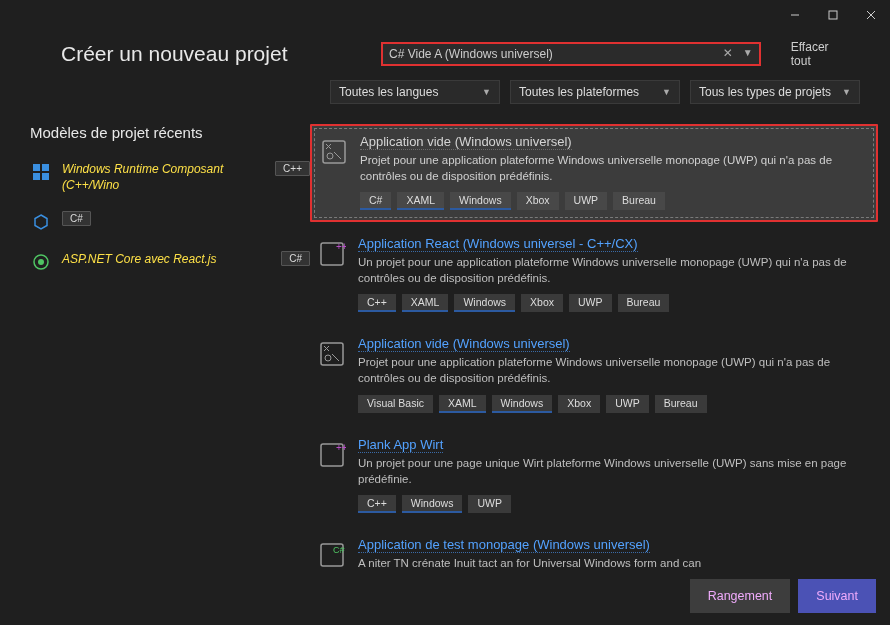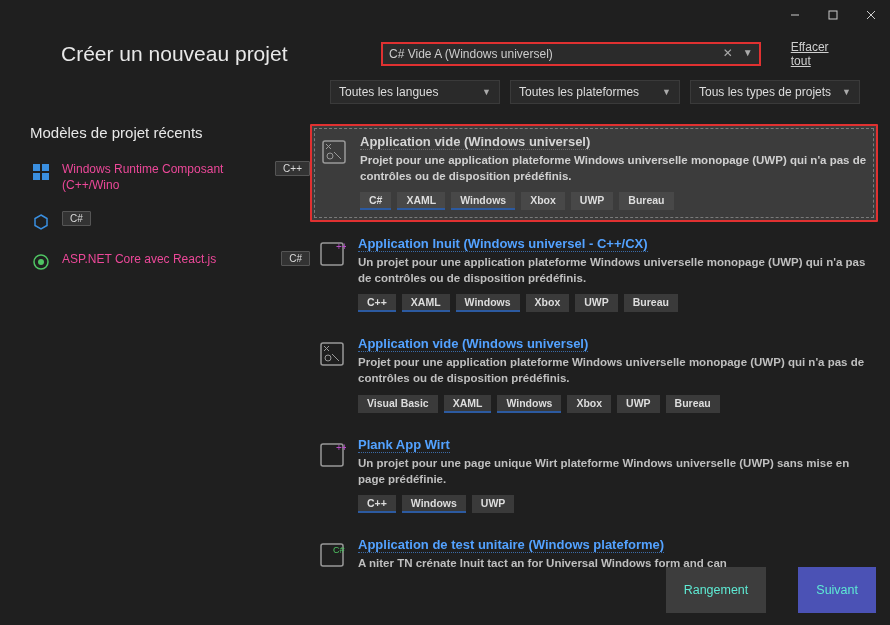--- a/index.html
+++ b/index.html
@@ -5,47 +5,47 @@
 * { margin: 0; padding: 0; box-sizing: border-box; font-family: "Segoe UI", sans-serif; }
 body { background: #1f1f1f; color: #d0d0d0; width: 890px; height: 625px; overflow: hidden; font-size: 12px; }
 .titlebar { height: 30px; display: flex; justify-content: flex-end; align-items: center; }
 .tb-btn { width: 38px; height: 28px; display: flex; align-items: center; justify-content: center; color: #ccc; }
 .page-header { padding: 10px 30px 6px; display: flex; align-items: center; gap: 30px; margin-left: 31px; }
 .page-title { font-size: 21px; font-weight: 500; color: #e8e8e8; flex: 0 0 290px; }
 .search-wrap { position: relative; width: 392px; border-radius: 6px; }
 .search-box { width: 100%; height: 24px; border: 2px solid #e03131; background: #2b2b2b; color: #ccc; padding: 0 6px; font-size: 12px; }
 .search-clear { position: absolute; right: 28px; top: 4px; color: #aaa; font-size: 12px; }
 .search-chevron { position: absolute; right: 8px; top: 5px; color: #aaa; font-size: 10px; }
-.clear-all { margin-left: auto; color: #cfcfcf; font-size: 12px; padding-right: 10px; text-decoration: underline; }
+.clear-all { margin-left: auto; color: #cfcfcf; font-size: 12px; padding-right: 10px; }
 .filter-row { display: flex; gap: 10px; padding: 6px 30px 10px 330px; }
 .dropdown { background: #2a2a2a; color: #ddd; padding: 4px 8px; font-size: 12px; display: flex; align-items: center; gap: 6px; border: 1px solid #3a3a3a; flex: 1; }
 .dropdown .chev { margin-left: auto; font-size: 9px; color: #aaa; }
 .body { display: flex; padding: 10px 0 0 30px; height: 470px; }
 .left-col { width: 280px; }
 .recent-title { font-size: 15px; font-weight: 500; color: #e8e8e8; margin-bottom: 14px; }
 .recent-item { display: flex; align-items: flex-start; gap: 10px; padding: 6px 0 12px; }
 .recent-icon { width: 22px; height: 22px; flex-shrink: 0; display: flex; align-items: center; justify-content: center; }
-.recent-text { flex: 1; padding-right: 8px; line-height: 1.35; color: #ec4899; }
+.recent-text { flex: 1; padding-right: 8px; line-height: 1.35; color: #fde047; font-style: italic; }
 .recent-tag { background: #333; border: 1px solid #555; color: #ddd; font-size: 10px; padding: 1px 7px; border-radius: 1px; }
 .list { flex: 1; overflow-y: auto; padding-right: 12px; }
 .tpl { display: flex; gap: 10px; padding: 8px 6px 10px; margin-bottom: 6px; border-radius: 1px; }
 .tpl.selected { border: 2px solid #e03131; background: #3c3c3c; position: relative; }
 .tpl.selected::after { content: ""; position: absolute; inset: 2px; border: 1px dashed #7a7a7a; pointer-events: none; }
 .tpl-icon { width: 32px; height: 32px; flex-shrink: 0; margin-top: 2px; display: flex; align-items: center; justify-content: center; }
-.tpl-body { flex: 1; font-weight: bold; }
+.tpl-body { flex: 1; }
 .tpl-title { color: #53a2ff; font-size: 13px; border-bottom: 1px dotted #3a6aa6; display: inline; }
 .tpl.selected .tpl-title { color: #d4d4d4; border-bottom-color: #6a6a6a; }
 .tpl-desc { color: #bfbfbf; font-size: 11.5px; line-height: 1.4; margin: 3px 0 8px; }
 .tpl.selected .tpl-desc { color: #d0d0d0; }
 .tag-row { display: flex; flex-wrap: wrap; gap: 6px; }
 .tag { background: #3a3a3a; color: #ddd; font-size: 10.5px; padding: 2px 9px; border-bottom: 2px solid #2c5aa0; display: inline-block; }
 .tpl.selected .tag { background: #484848; }
 .tag.nobar { border-bottom: 2px solid transparent; }
 .footer { position: absolute; bottom: 12px; right: 14px; display: flex; gap: 8px; }
-.btn { font-size: 12.5px; padding: 16px 18px; border: none; color: #5eead4; margin-left: 24px; }
+.btn { font-size: 12.5px; padding: 10px 18px; border: none; color: #f0abfc; }
 .btn-secondary { background: #3d3d3d; }
 .btn-primary { background: #4b52b5; }
 .list::-webkit-scrollbar { width: 14px; }
 .list::-webkit-scrollbar-track { background: #2b2b2b; }
 .list::-webkit-scrollbar-thumb { background: #555; border: 3px solid #2b2b2b; }
 </style>
 </head>
 <body>
 
 <div class="titlebar">
@@ -151,21 +151,21 @@
     </div>
       </div>
       <div class="tpl">
         <div class="tpl-icon">
           <svg width="28" height="28">
             <rect x="3" y="3" width="22" height="22" rx="2" fill="none" stroke="#999" stroke-width="1.5"></rect>
             <text x="18" y="10" fill="#b54fc5" font-size="10">++</text>
           </svg>
         </div>
     <div class="tpl-body">
-      <span class="tpl-title">Application Inuit (Windows universel - C++/CX)</span>
+      <span class="tpl-title">Application React (Windows universel - C++/CX)</span>
       <div class="tpl-desc">Un projet pour une application plateforme Windows universelle monopage (UWP) qui n'a pas de contrôles ou de disposition prédéfinis.</div>
       <div class="tag-row">
             <span class="tag">C++</span>
             <span class="tag">XAML</span>
             <span class="tag">Windows</span>
             <span class="tag nobar">Xbox</span>
             <span class="tag nobar">UWP</span>
             <span class="tag nobar">Bureau</span>
           </div>
     </div>
@@ -210,21 +210,21 @@
     </div>
       </div>
       <div class="tpl">
         <div class="tpl-icon">
           <svg width="28" height="28">
             <rect x="3" y="3" width="22" height="22" rx="2" fill="none" stroke="#999" stroke-width="1.5"></rect>
             <text x="15" y="12" fill="#4fc563" font-size="9">C#</text>
           </svg>
         </div>
     <div class="tpl-body">
-      <span class="tpl-title">Application de test unitaire (Windows plateforme)</span>
+      <span class="tpl-title">Application de test monopage (Windows universel)</span>
       <div class="tpl-desc">A niter TN crénate Inuit tact an for Universal Windows form and can</div>
       <div class="tag-row"></div>
     </div>
       </div>
     </div>
 </div>
 
 <div class="footer">
   <button class="btn btn-secondary">Rangement</button>
   <button class="btn btn-primary">Suivant</button>

